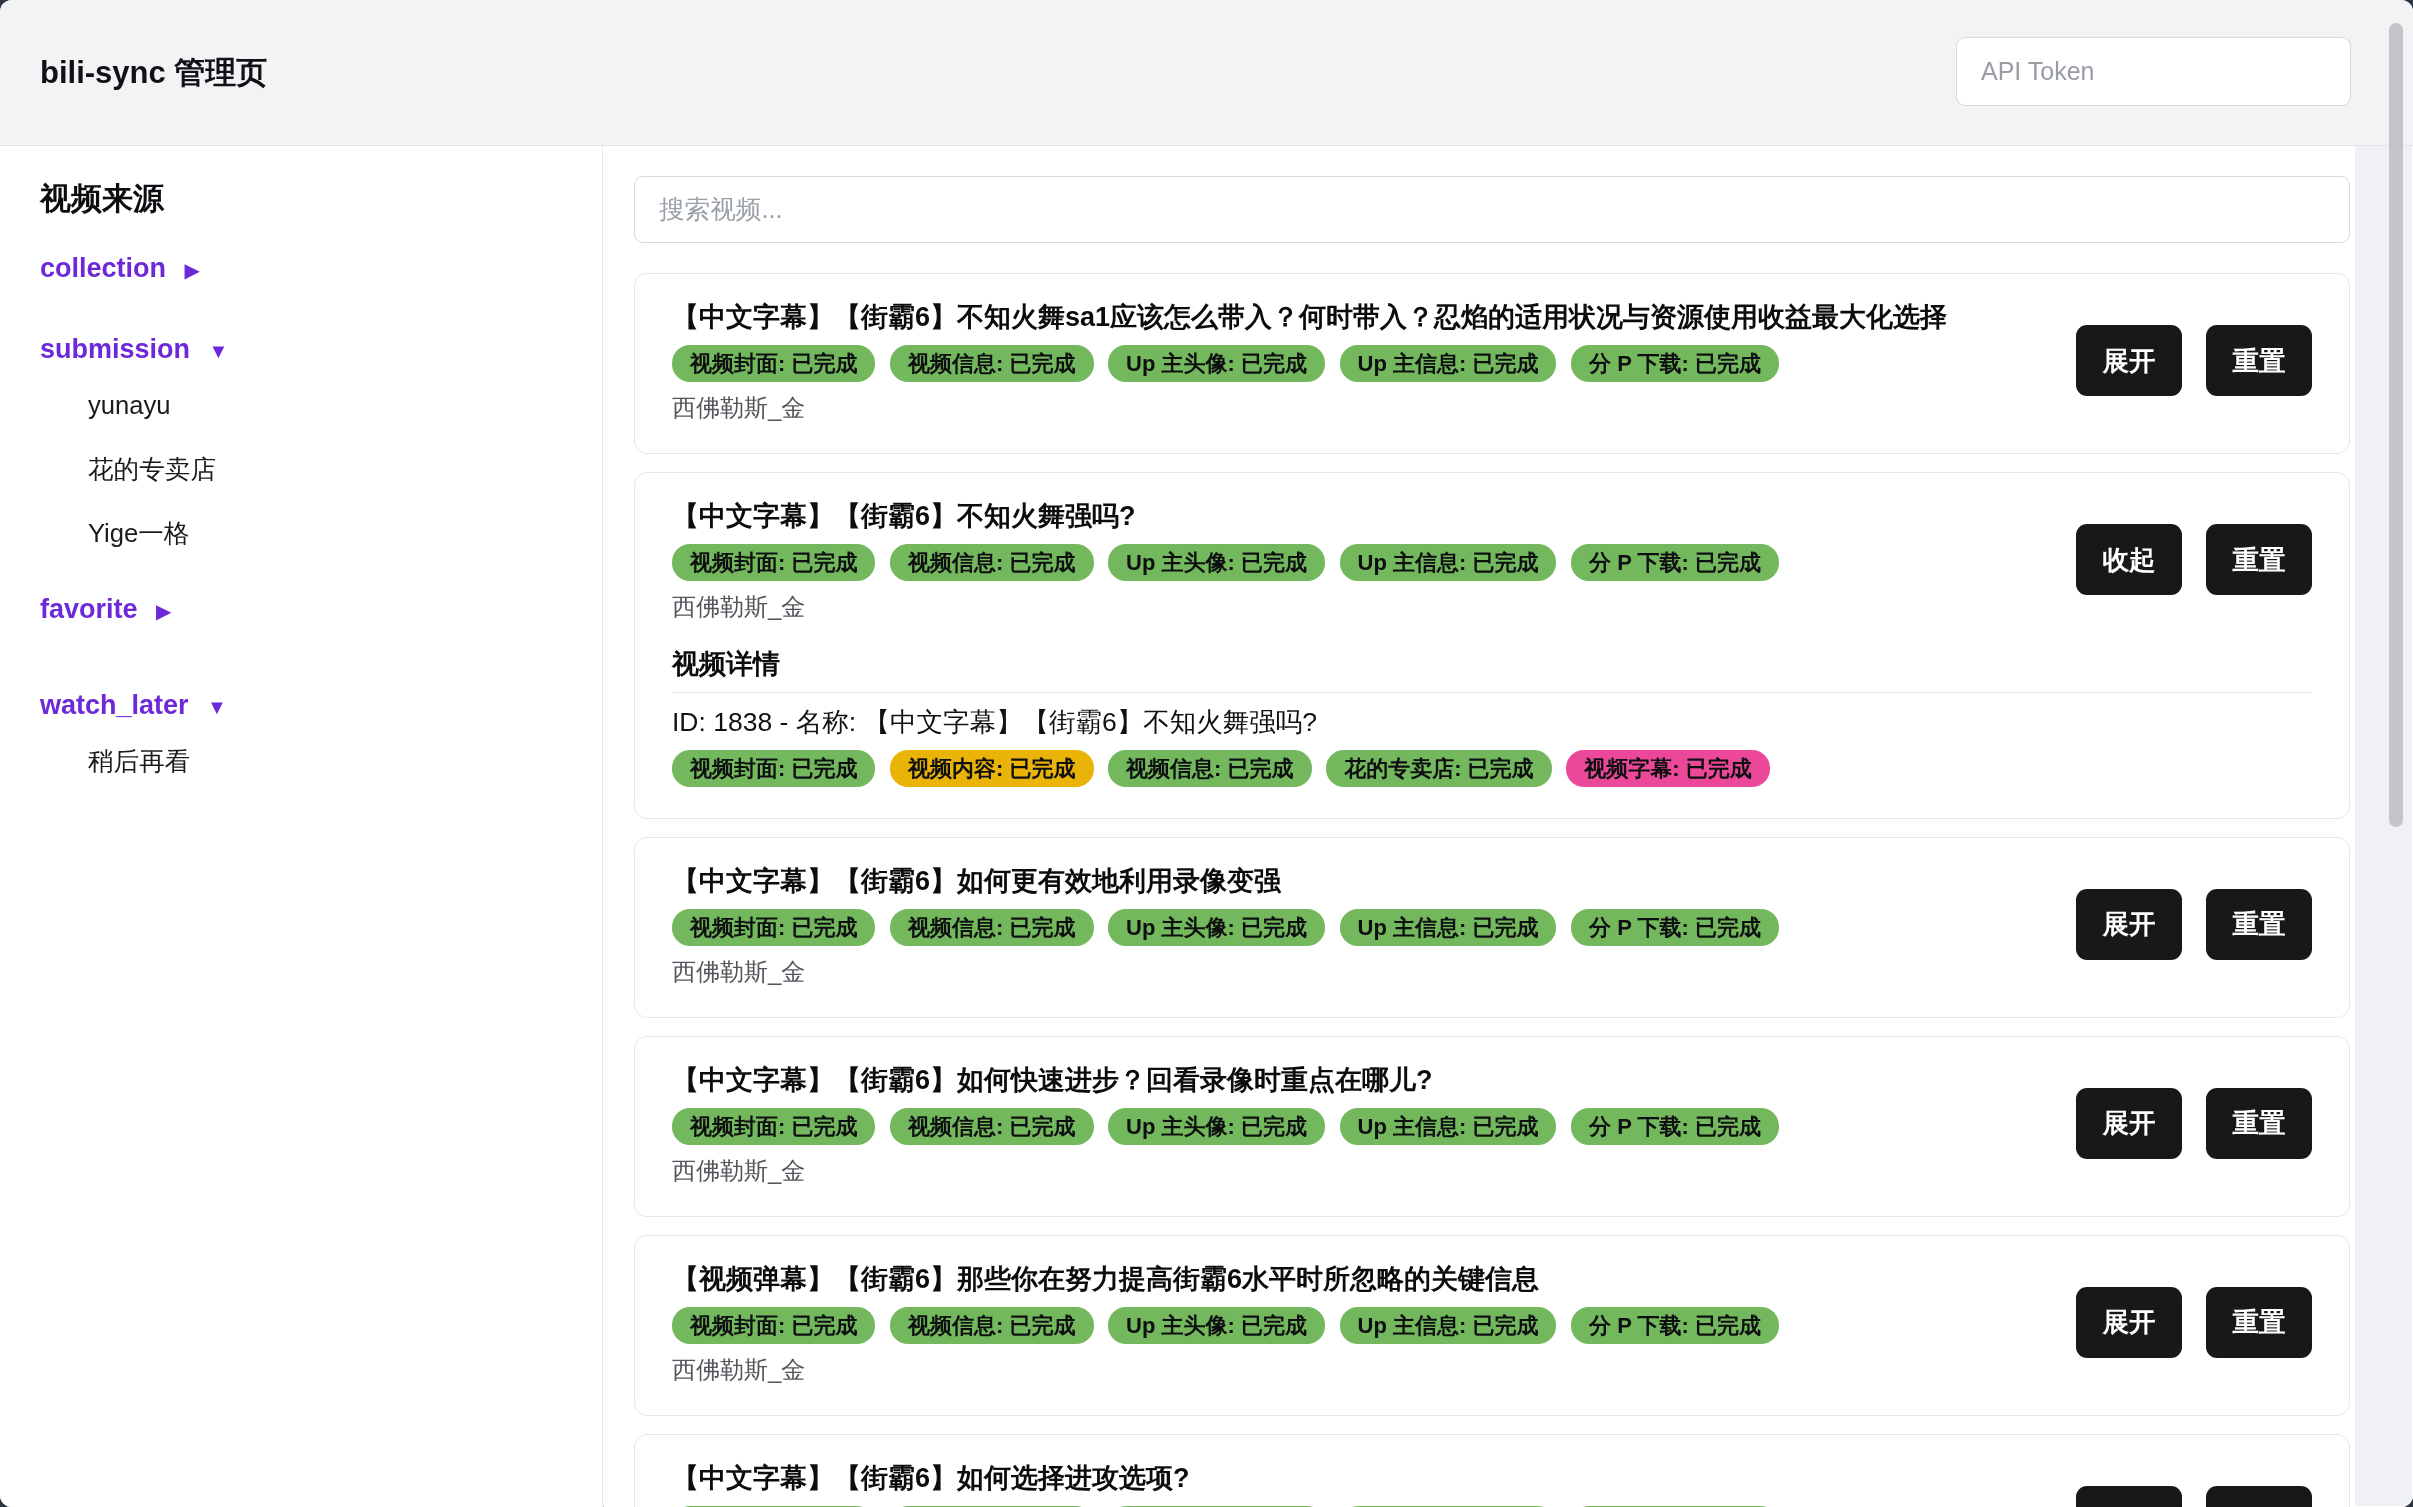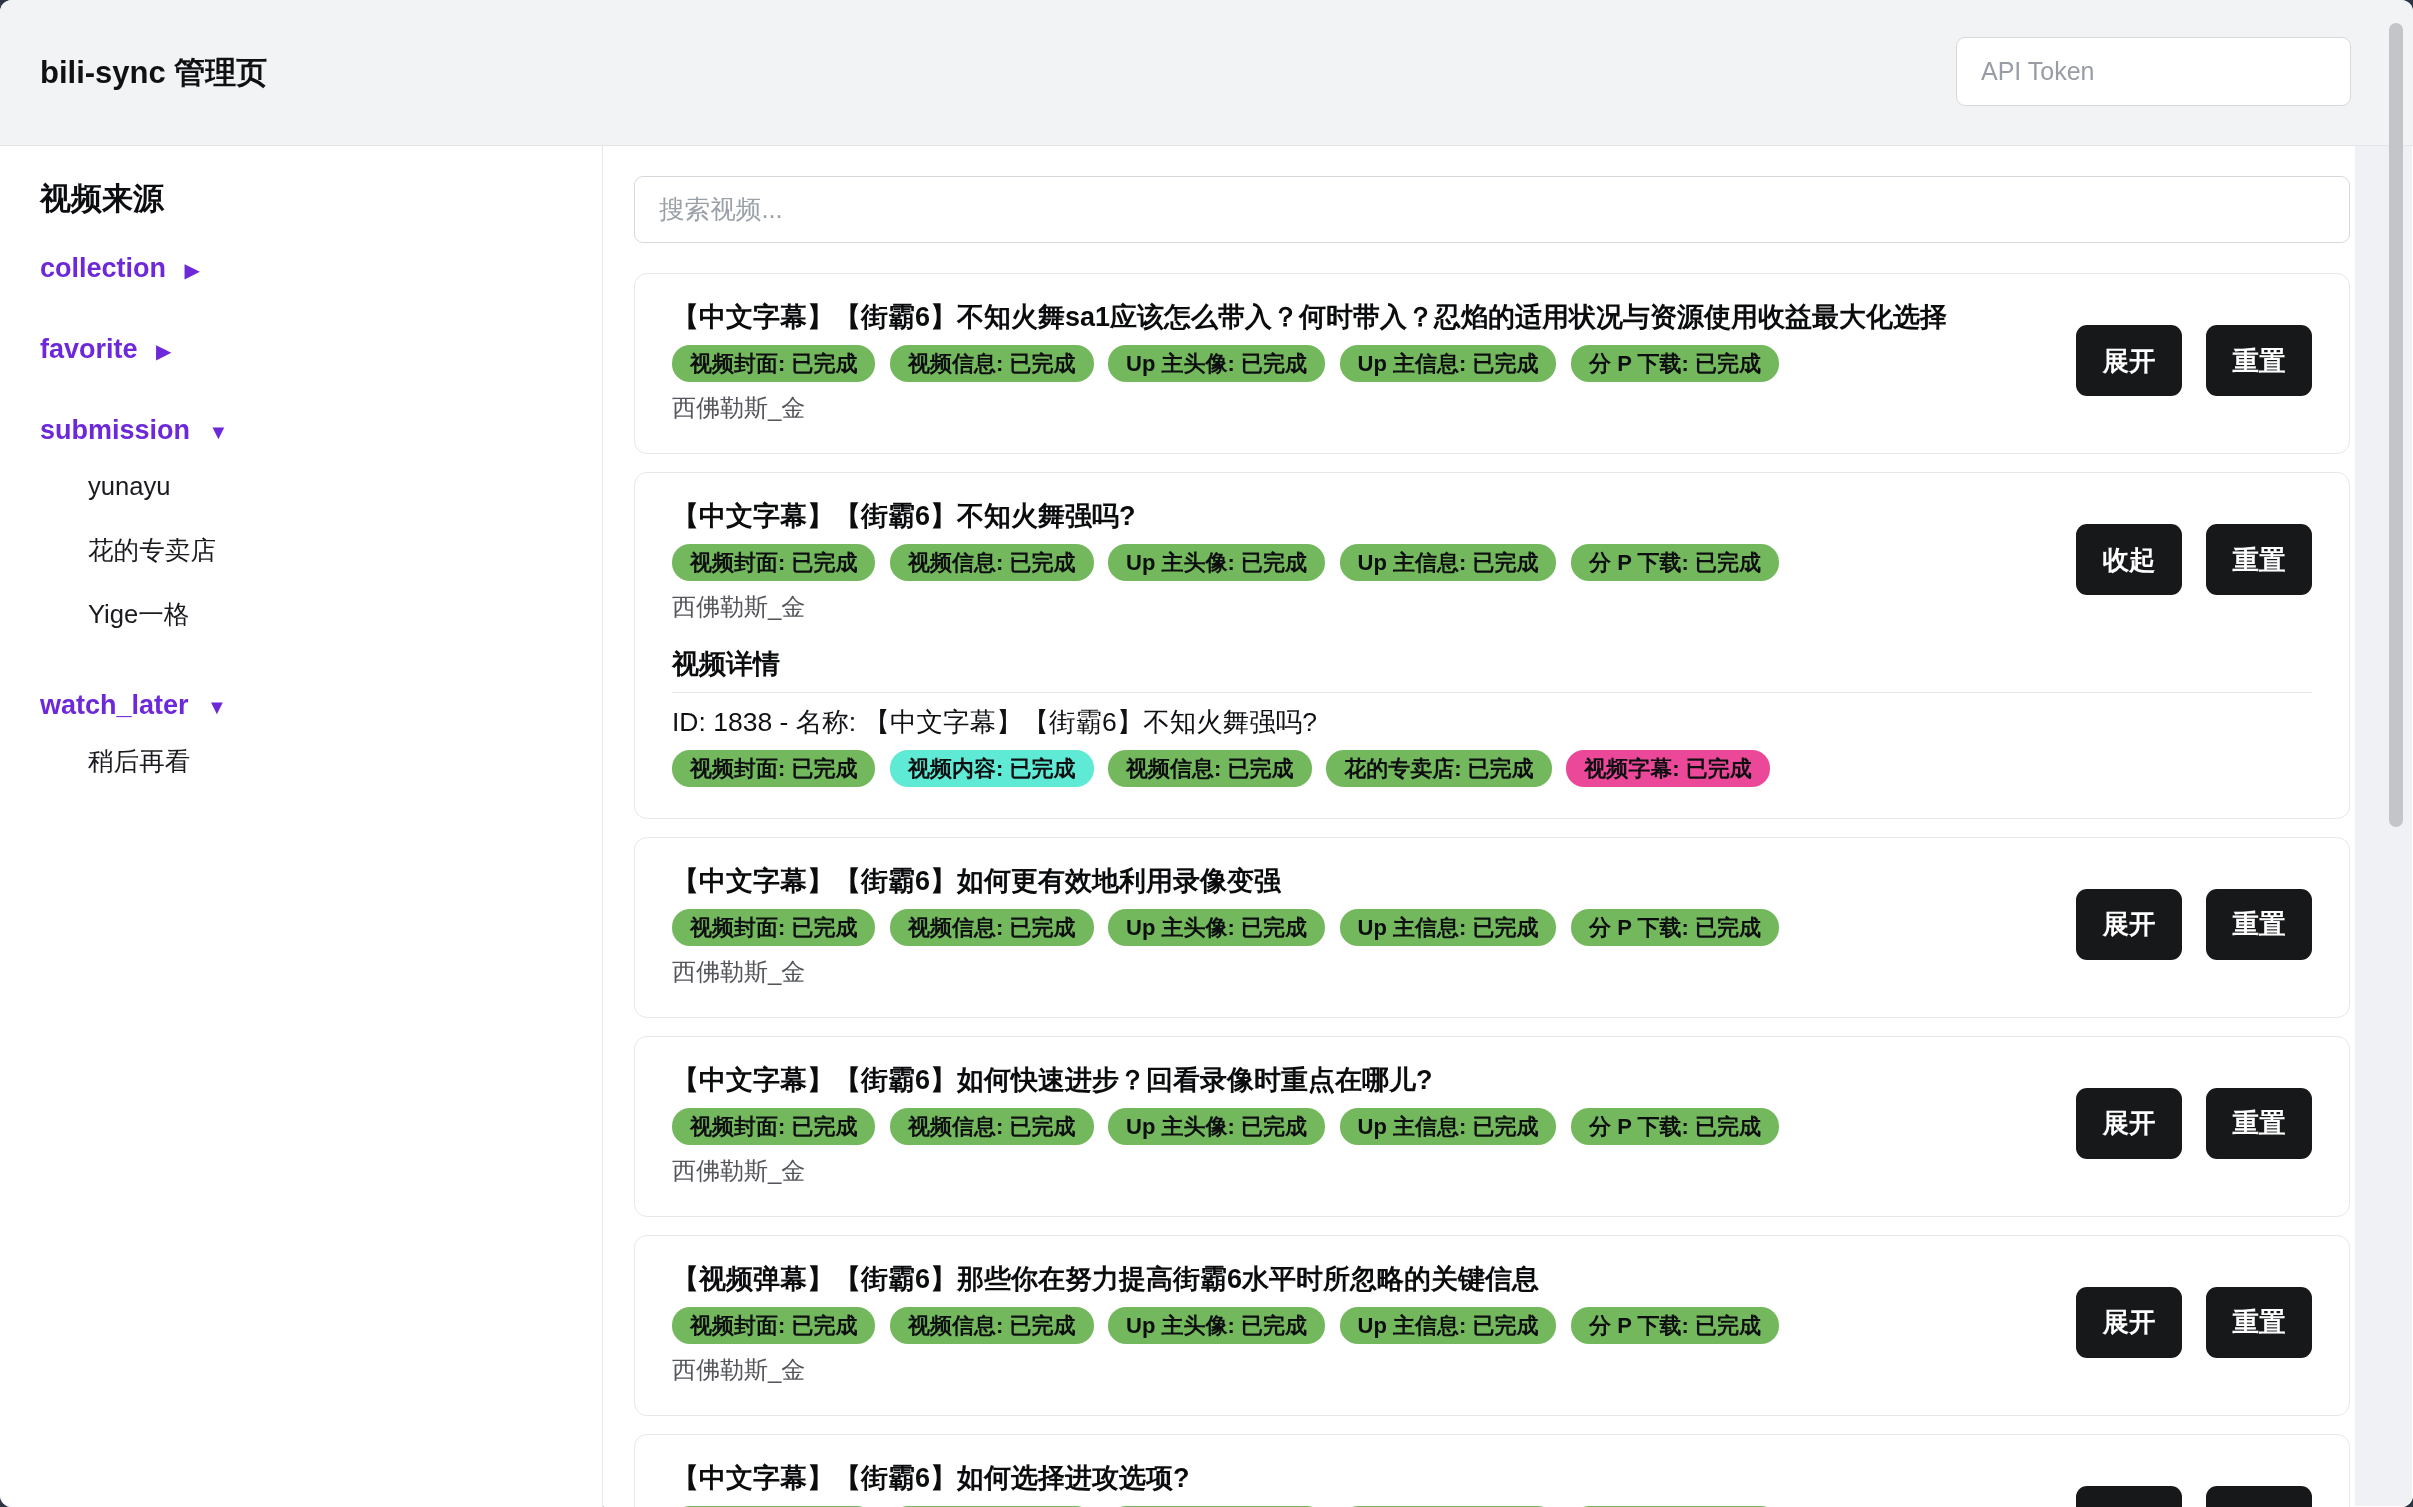--- a/index.html
+++ b/index.html
@@ -116,31 +116,31 @@
     <h1 class="app-title">bili-sync 管理页</h1>
     <input class="api-token-input" type="text" placeholder="API Token" style="">
   </header>
 
   <nav class="sidebar">
     <h2 class="sidebar-heading">视频来源</h2>
     <div id="source-groups">
         <div class="src-group g-collection">
           <div class="src-group-label"><span class="label-text">collection </span><span class="marker">▶</span></div>
         </div>
-        <div class="src-group g-favorite">
-          <div class="src-group-label"><span class="label-text">favorite </span><span class="marker">▶</span></div>
-        </div>
         <div class="src-group g-submission">
           <div class="src-group-label"><span class="label-text">submission </span><span class="marker">▼</span></div>
           <ul class="src-children">
             <li class="src-child">yunayu</li>
             <li class="src-child">花的专卖店</li>
             <li class="src-child">Yige一格</li>
           </ul>
         </div>
+        <div class="src-group g-favorite">
+          <div class="src-group-label"><span class="label-text">favorite </span><span class="marker">▶</span></div>
+        </div>
         <div class="src-group g-watch_later">
           <div class="src-group-label"><span class="label-text">watch_later </span><span class="marker">▼</span></div>
           <ul class="src-children">
             <li class="src-child">稍后再看</li>
           </ul>
         </div>
       </div>
   </nav>
 
   <main class="main">
@@ -174,21 +174,21 @@
           <div class="actions">
             <button class="btn" style="background: rgb(23, 24, 26);">收起</button>
             <button class="btn" style="background: rgb(23, 24, 26);">重置</button>
           </div>
           <section class="detail">
             <h4 class="detail-heading">视频详情</h4>
             <hr class="detail-sep">
             <div class="detail-line">ID: 1838 - 名称: 【中文字幕】【街霸6】不知火舞强吗?</div>
             <div class="badges">
               <span class="badge" style="background: rgb(116, 184, 94);">视频封面: 已完成</span>
-              <span class="badge" style="background: #5eead4;">视频内容: 已完成</span>
+              <span class="badge" style="background: #eab308;">视频内容: 已完成</span>
               <span class="badge" style="background: rgb(116, 184, 94);">视频信息: 已完成</span>
               <span class="badge" style="background: rgb(116, 184, 94);">花的专卖店: 已完成</span>
               <span class="badge" style="background: #ec4899;">视频字幕: 已完成</span>
             </div>
           </section>
         </article>
         <article class="card">
           <h3 class="card-title">【中文字幕】【街霸6】如何更有效地利用录像变强</h3>
           <div class="badges">
             <span class="badge" style="background: rgb(116, 184, 94);">视频封面: 已完成</span>

